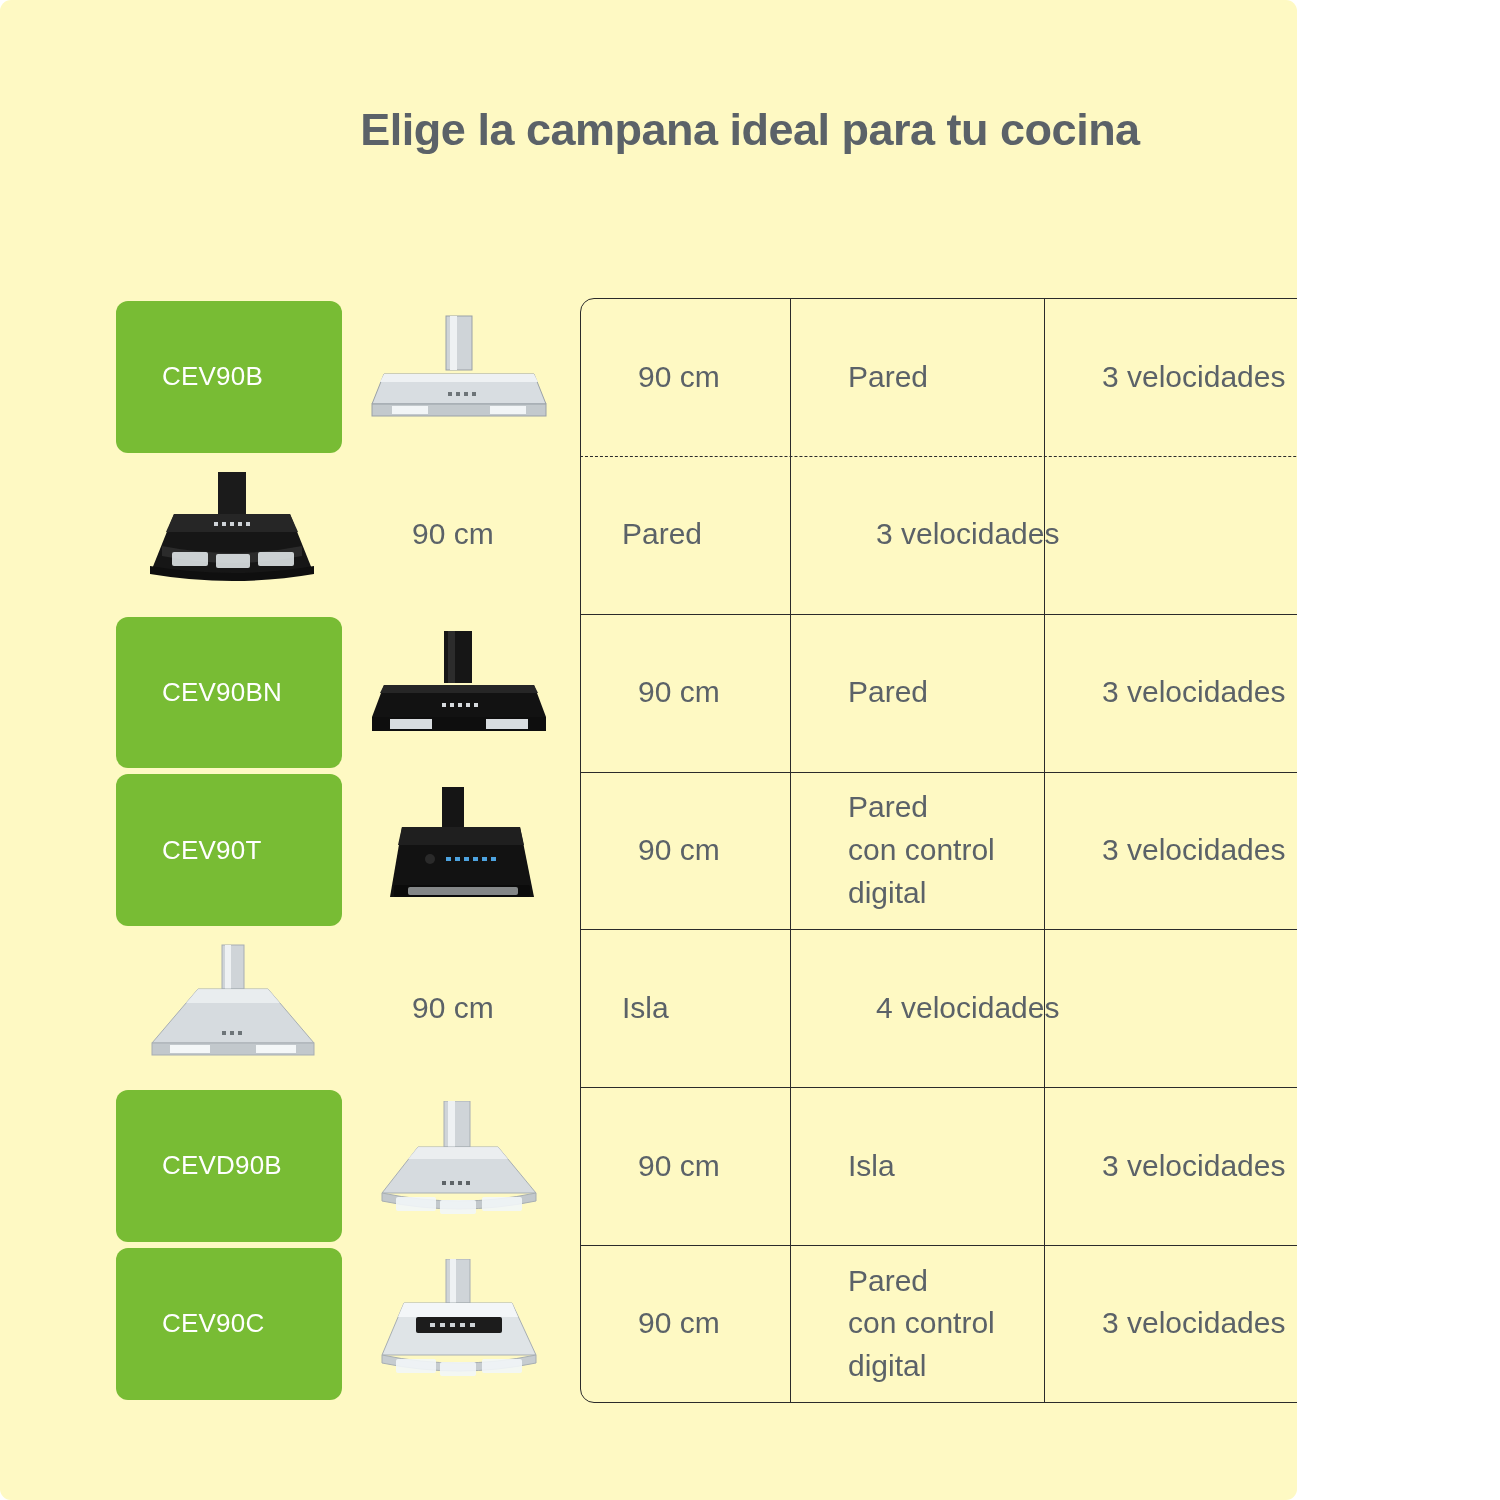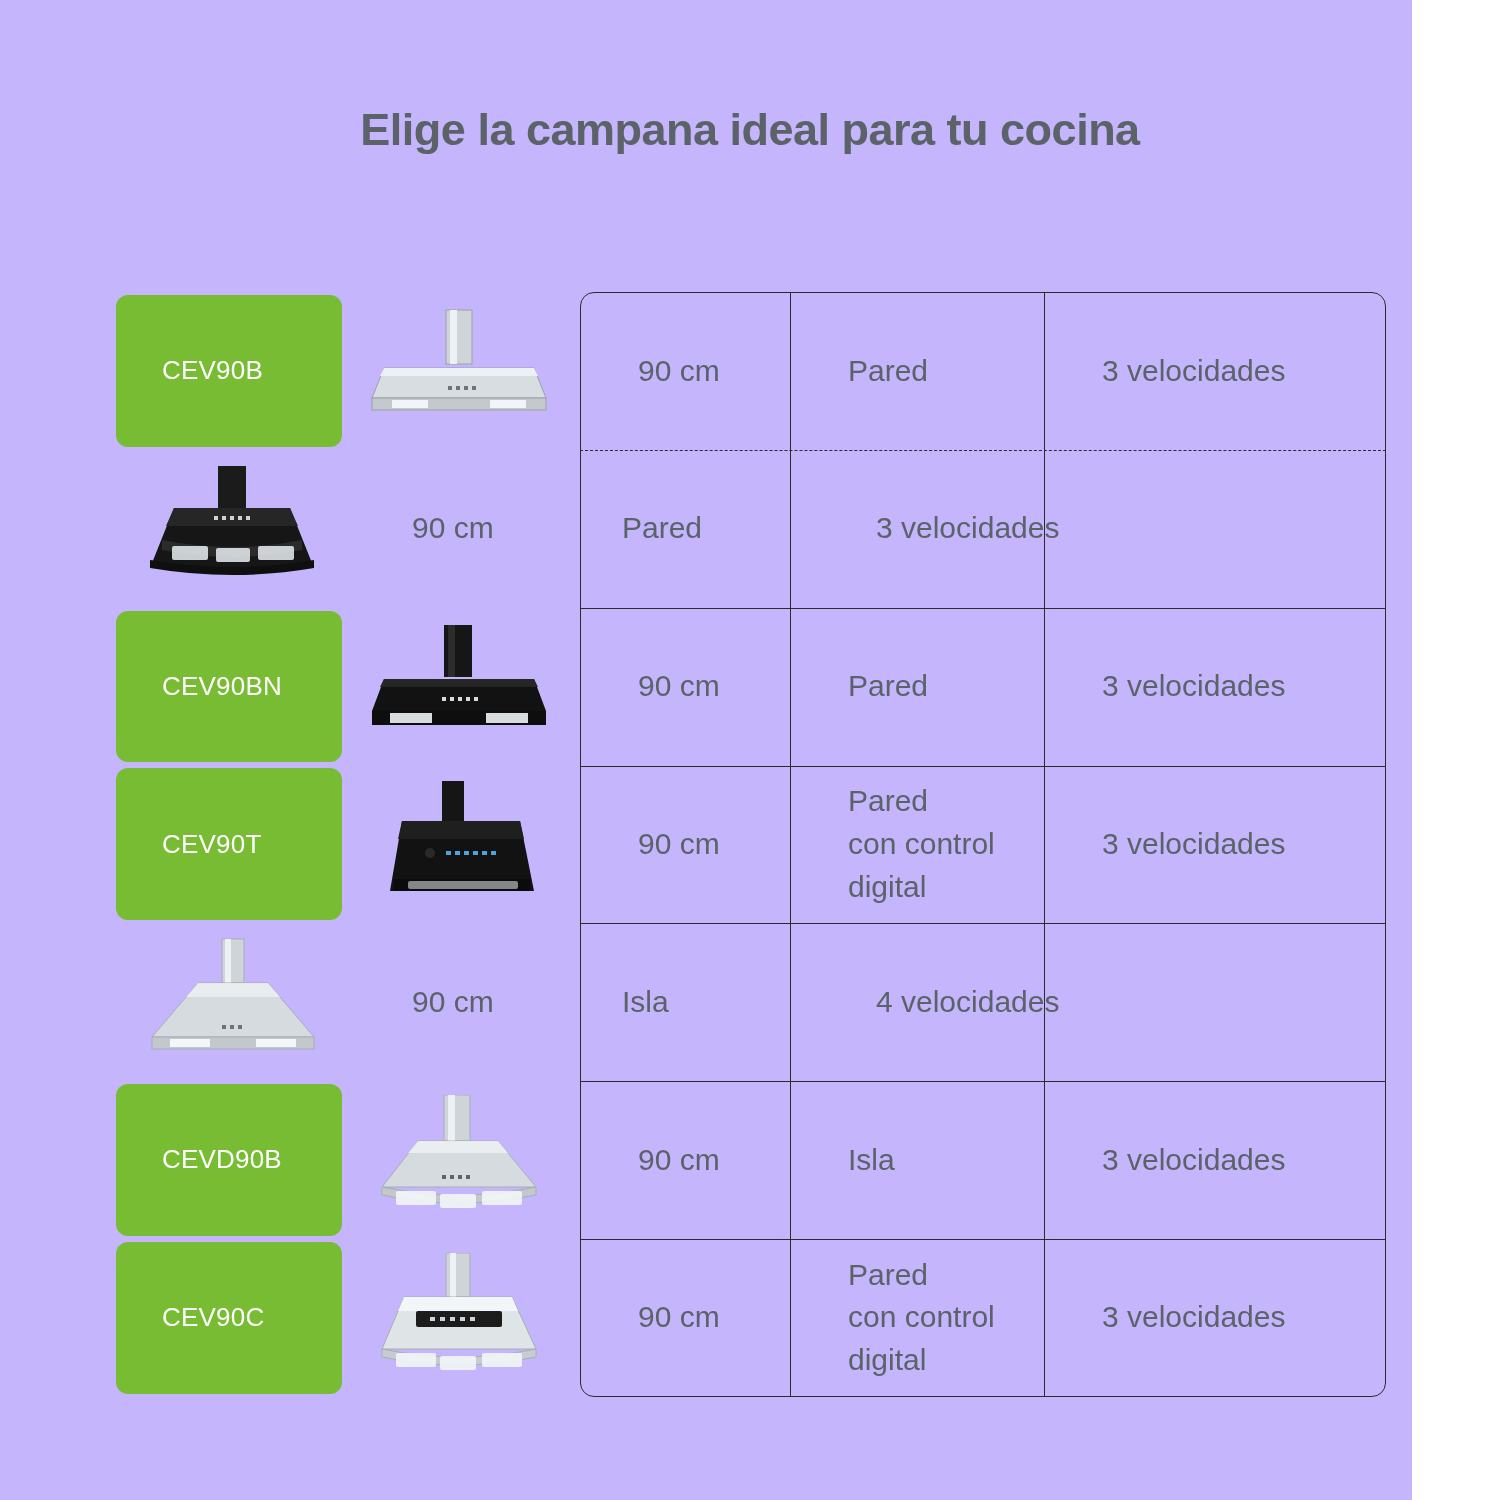--- a/index.html
+++ b/index.html
@@ -6,42 +6,43 @@
   html, body {
     margin: 0;
     padding: 0;
     width: 1500px;
     height: 1500px;
     background: #ffffff;
     font-family: "Liberation Sans", sans-serif;
   }
   .page {
     position: relative;
-    width: 1412px;
+    width: 1297px;
     height: 1500px;
-    background: #c4b5fd;
+    background: #fef9c3;
     overflow: hidden;
+    border-radius: 11px;
   }
   .title {
     position: absolute;
     left: 0;
     top: 104px;
     width: 1500px;
     text-align: center;
     font-size: 45px;
     font-weight: bold;
     color: #5b6268;
     letter-spacing: -0.5px;
   }
 
   
   .table-wrap {
     position: absolute;
     left: 116px;
-    top: 292px;
+    top: 298px;
     width: 1270px;
     height: 1105px;
   }
 
   .row {
     position: relative;
     display: flex;
     align-items: stretch;
     height: 157.8px;
   }

